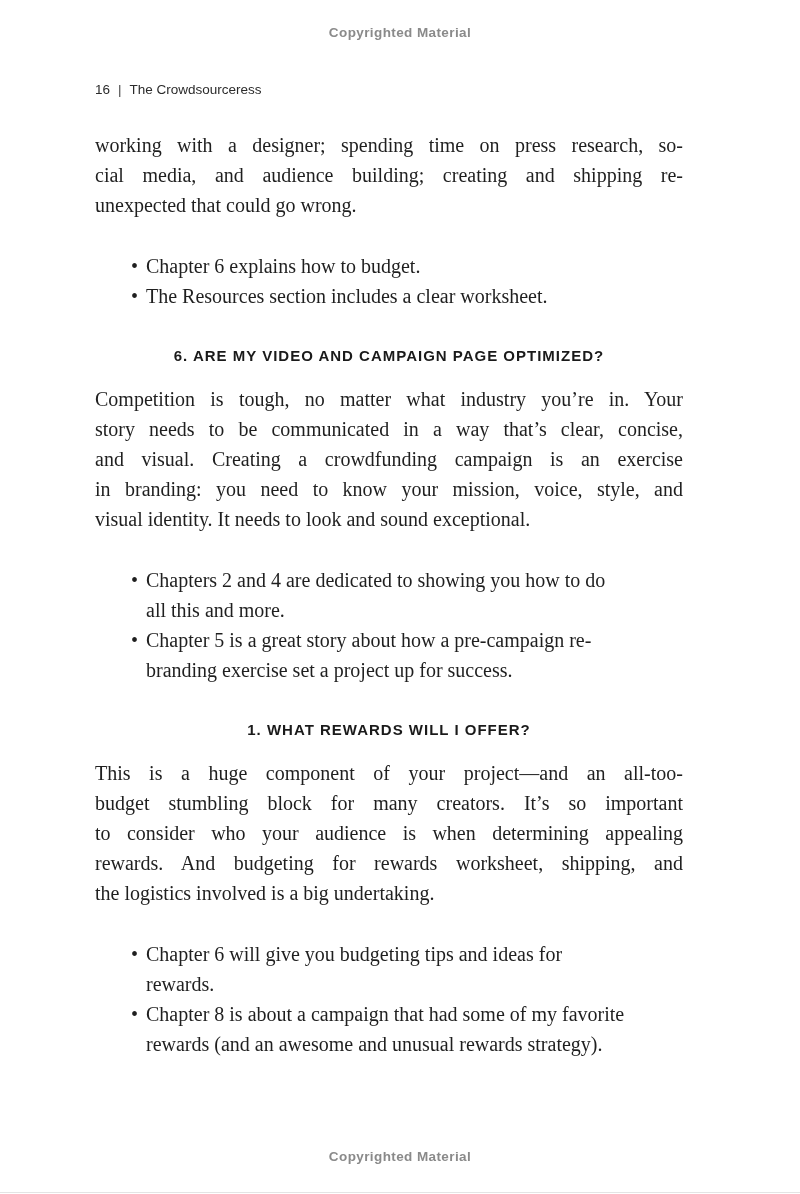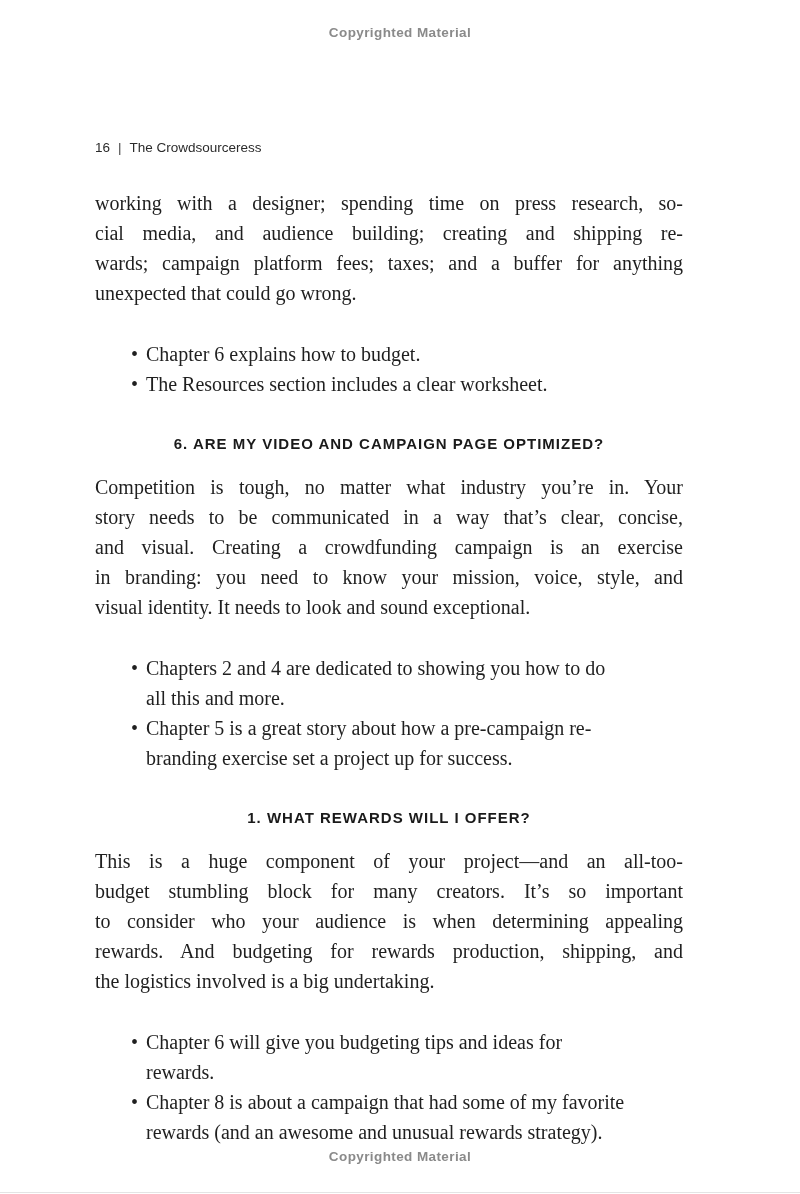--- a/index.html
+++ b/index.html
@@ -15,21 +15,21 @@
     font-family: "Liberation Sans", sans-serif;
     font-weight: 700;
     font-size: 13.5px;
     letter-spacing: 0.4px;
     color: #8a8a8a;
     line-height: 16px;
   }
   .banner-top { padding-top: 25px; }
   .banner-bottom { position: absolute; left: 0; right: 0; top: 1149px; }
   .running-header {
-    margin: 99px 0 0 95px;
+    margin: 41px 0 0 95px;
     font-family: "Liberation Sans", sans-serif;
     font-size: 13.5px;
     color: #2b2b2b;
     line-height: 16px;
   }
   .running-header .sep { margin: 0 8px; color: #444444; }
   .content {
     margin-left: 95px;
     width: 588px;
     font-family: "Liberation Serif", serif;
@@ -73,21 +73,20 @@
   <div class="banner banner-top">Copyrighted Material</div>
 
   <div class="running-header">
     <span>16</span><span class="sep">|</span><span>The Crowdsourceress</span>
   </div>
 
   <main class="content" id="content">
       <div class="para">
         <div class="pline">working with a designer; spending time on press research, so-</div>
         <div class="pline">cial media, and audience building; creating and shipping re-</div>
-        <div class="pline">wards; campaign platform fees; taxes; and a buffer for anything</div>
         <div class="pline">unexpected that could go wrong.</div>
       </div>
       <ul class="bullets">
         <li><span class="bdot">•</span><span class="btext">Chapter 6 explains how to budget.</span></li>
         <li><span class="bdot">•</span><span class="btext">The Resources section includes a clear worksheet.</span></li>
       </ul>
       <h2 class="shead">6. ARE MY VIDEO AND CAMPAIGN PAGE OPTIMIZED?</h2>
       <div class="para">
         <div class="pline">Competition is tough, no matter what industry you’re in. Your</div>
         <div class="pline">story needs to be communicated in a way that’s clear, concise,</div>
@@ -97,21 +96,21 @@
       </div>
       <ul class="bullets">
         <li><span class="bdot">•</span><span class="btext">Chapters 2 and 4 are dedicated to showing you how to do<br>all this and more.</span></li>
         <li><span class="bdot">•</span><span class="btext">Chapter 5 is a great story about how a pre-campaign re-<br>branding exercise set a project up for success.</span></li>
       </ul>
       <h2 class="shead">1. WHAT REWARDS WILL I OFFER?</h2>
       <div class="para">
         <div class="pline">This is a huge component of your project—and an all-too-</div>
         <div class="pline">budget stumbling block for many creators. It’s so important</div>
         <div class="pline">to consider who your audience is when determining appealing</div>
-        <div class="pline">rewards. And budgeting for rewards production, shipping, and</div>
+        <div class="pline">rewards. And budgeting for rewards worksheet, shipping, and</div>
         <div class="pline">the logistics involved is a big undertaking.</div>
       </div>
       <ul class="bullets">
         <li><span class="bdot">•</span><span class="btext">Chapter 6 will give you budgeting tips and ideas for<br>rewards.</span></li>
         <li><span class="bdot">•</span><span class="btext">Chapter 8 is about a campaign that had some of my favorite<br>rewards (and an awesome and unusual rewards strategy).</span></li>
       </ul>
     </main>
 
   <div class="banner banner-bottom">Copyrighted Material</div>
 

